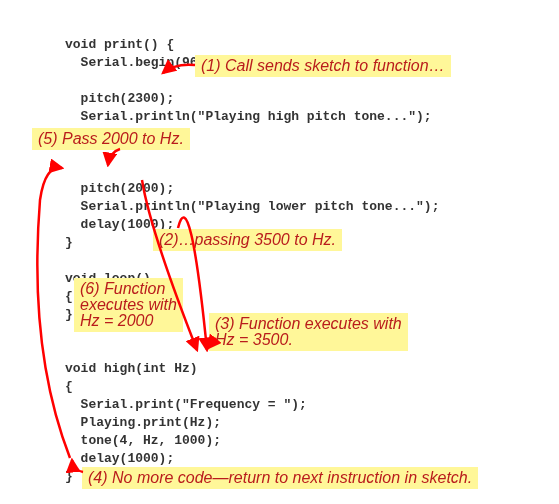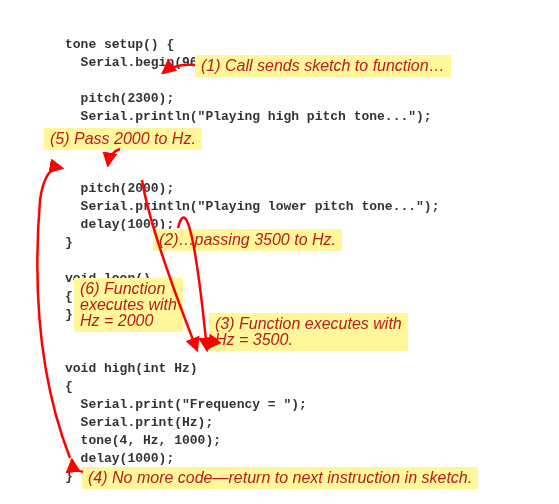--- a/index.html
+++ b/index.html
@@ -28,53 +28,53 @@
     font-size: 16px;
     padding: 3px 6px;
     line-height: 16px;
     color: #b91c1c;
   }
 </style>
 </head>
 <body>
 
 <div class="code">
-<span>tone setup() {</span>
+<span>void print() {</span>
 <span>  Serial.begin(9600);</span>
 <span></span>
 <span>  pitch(2300);</span>
 <span>  Serial.println("Playing high pitch tone...");</span>
 <span>  delay(1000);</span>
 <span></span>
 <span></span>
 <span>  pitch(2000);</span>
 <span>  Serial.println("Playing lower pitch tone...");</span>
 <span>  delay(1000);</span>
 <span>}</span>
 <span></span>
 <span>void loop()</span>
 <span>{</span>
 <span>}</span>
 <span></span>
 <span></span>
 <span>void high(int Hz)</span>
 <span>{</span>
 <span>  Serial.print("Frequency = ");</span>
-<span>  Serial.print(Hz);</span>
+<span>  Playing.print(Hz);</span>
 <span>  tone(4, Hz, 1000);</span>
 <span>  delay(1000);</span>
 <span>}</span>
 </div>
 
 <div class="annot" style="left:195px; top:55px;">(1) Call sends sketch to function…</div>
 <div class="annot" style="left:153px; top:229px;">(2)…passing 3500  to Hz.</div>
 <div class="annot" style="left:209px; top:313px; white-space:pre-line;">(3) Function executes with
 Hz = 3500.</div>
 <div class="annot" style="left:82px; top:467px;">(4) No more code—return to next instruction in sketch.</div>
-<div class="annot" style="left:44px; top:128px;">(5) Pass 2000 to Hz.</div>
+<div class="annot" style="left:32px; top:128px;">(5) Pass 2000 to Hz.</div>
 <div class="annot" style="left:74px; top:278px; white-space:pre-line;">(6) Function
 executes with
 Hz = 2000</div>
 
 <svg width="559" height="504" style="position:absolute; left:0; top:0; pointer-events:none;">
   <defs>
     <marker id="arrowhead" markerWidth="6" markerHeight="6" refX="5" refY="3" orient="auto">
       <path d="M0,0 L6,3 L0,6 Z" fill="#ff0000"></path>
     </marker>
   </defs>

